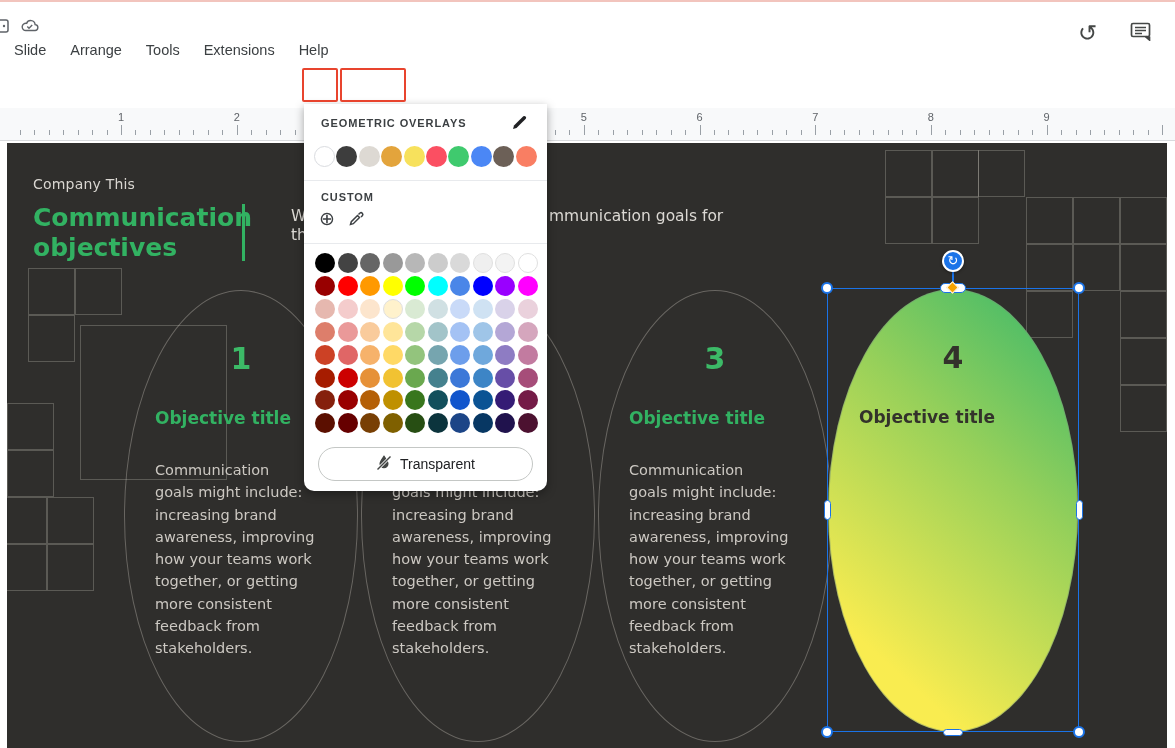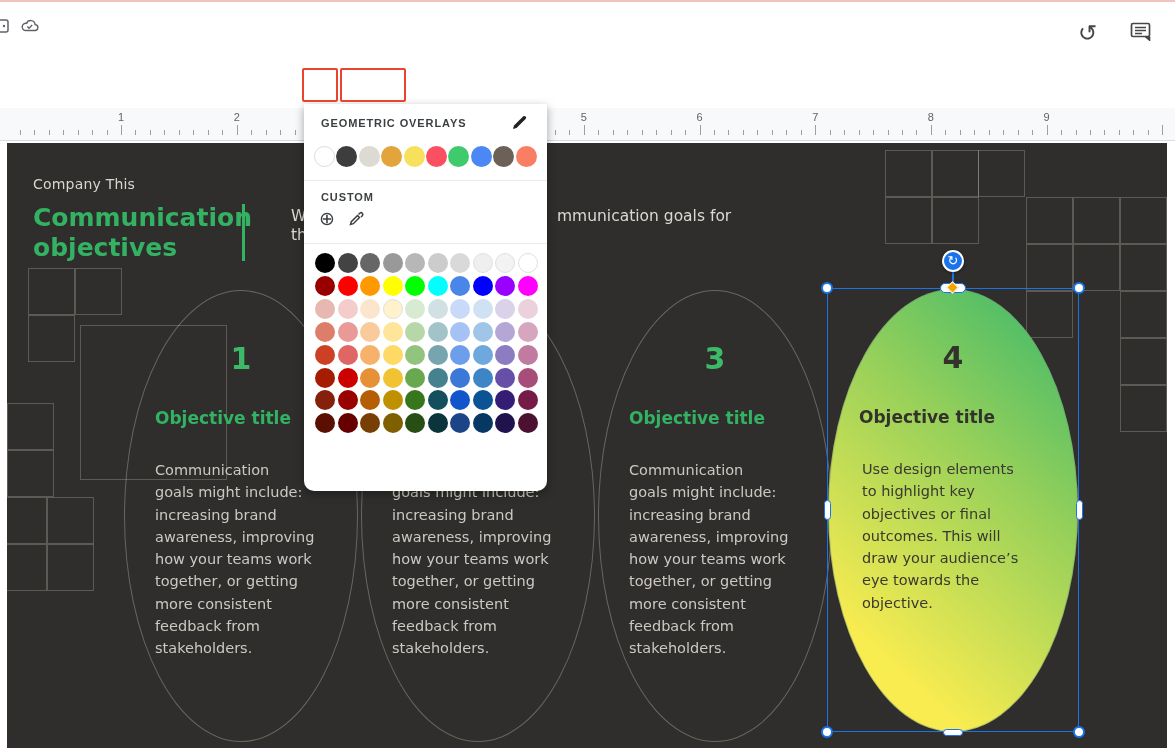--- a/index.html
+++ b/index.html
@@ -92,20 +92,27 @@
           <rect x="1" y="1" width="12" height="12" rx="2"></rect>
           <circle cx="9" cy="7" r="1.2" fill="#5f6368" stroke="none"></circle>
         </svg>
     </span>
     <span class="mini-icon" style="left:21px; top:16px;">
       <svg width="18" height="15" viewBox="0 0 18 15" fill="none" stroke="#5f6368" stroke-width="1.4">
           <path d="M5 12.5 a3.6 3.6 0 1 1 .6-7.1 a4.4 4.4 0 0 1 8.5 1.2 a2.9 2.9 0 0 1 -.4 5.9 z"></path>
           <path d="M6.3 8.6 l1.7 1.7 3.2-3.2"></path>
         </svg>
     </span>
+    <div class="menu-row">
+      <span class="menu-item">Slide</span>
+      <span class="menu-item">Arrange</span>
+      <span class="menu-item">Tools</span>
+      <span class="menu-item">Extensions</span>
+      <span class="menu-item">Help</span>
+    </div>
     <span class="tr-icon" style="left:1078px; font-size:23px;">↺</span>
     <span class="tr-icon" style="left:1130px; top:20px;">
       <svg width="21" height="19" viewBox="0 0 21 19" fill="none" stroke="#444746" stroke-width="1.7">
           <rect x="1.5" y="1.5" width="18" height="13" rx="1.5"></rect>
           <path d="M19.5 14.5 L19.5 18 L15.5 14.5" fill="#444746"></path>
           <path d="M5 5.5 h11 M5 8.5 h11 M5 11.5 h7"></path>
         </svg>
     </span>
   </div>
 
@@ -383,21 +390,21 @@
           <div class="deco" style="left: 40px; top: 401px; width: 47px; height: 47px;"></div>
           <div class="deco" style="left: 73px; top: 182px; width: 147px; height: 155px;"></div>
         </div>
 
       <div class="company">Company This</div>
       <div class="slide-title">Communication
 objectives</div>
       <div class="title-bar"></div>
       <span class="frag" style="left:284px; top:64px;">W</span>
       <span class="frag" style="left:284px; top:83px;">th</span>
-      <span class="frag" style="left:542px; top:64px;margin-left:8px;">mmunication goals for</span>
+      <span class="frag" style="left:542px; top:64px;">mmunication goals for</span>
 
       <div class="oval" style="left:117px; top:147px; width:234px; height:452px;">
         <div class="oval-num">1</div>
         <div class="oval-title">Objective title</div>
         <div class="oval-body">Communication
 goals might include:
 increasing brand
 awareness, improving
 how your teams work
 together, or getting
@@ -427,27 +434,20 @@
 awareness, improving
 how your teams work
 together, or getting
 more consistent
 feedback from
 stakeholders.</div>
       </div>
       <div class="oval oval-grad" style="left:821px; top:146px; width:250px; height:443px;">
         <div class="oval-num">4</div>
         <div class="oval-title">Objective title</div>
-        <div class="oval-body">Use design elements
-to highlight key
-objectives or final
-outcomes. This will
-draw your audience’s
-eye towards the
-objective.</div>
       </div>
 
       <div class="sel-box"></div>
       <div class="rot-line"></div>
       <div class="rot-handle">↻</div>
       <div class="h-pill-top"></div>
       <div class="h-diamond"></div>
       <div class="h-corner" style="left:814px; top:139px;"></div>
       <div class="h-corner" style="left:1066px; top:139px;"></div>
       <div class="h-corner" style="left:814px; top:583px;"></div>
@@ -562,18 +562,28 @@
         <div class="grid-swatch" style="left: 33.55px; top: 309.3px; background: rgb(102, 0, 0);"></div>
         <div class="grid-swatch" style="left: 56.1px; top: 309.3px; background: rgb(120, 63, 4);"></div>
         <div class="grid-swatch" style="left: 78.65px; top: 309.3px; background: rgb(127, 96, 0);"></div>
         <div class="grid-swatch" style="left: 101.2px; top: 309.3px; background: rgb(39, 78, 19);"></div>
         <div class="grid-swatch" style="left: 123.75px; top: 309.3px; background: rgb(12, 52, 61);"></div>
         <div class="grid-swatch" style="left: 146.3px; top: 309.3px; background: rgb(28, 69, 135);"></div>
         <div class="grid-swatch" style="left: 168.85px; top: 309.3px; background: rgb(7, 55, 99);"></div>
         <div class="grid-swatch" style="left: 191.4px; top: 309.3px; background: rgb(32, 18, 77);"></div>
         <div class="grid-swatch" style="left: 213.95px; top: 309.3px; background: rgb(76, 17, 48);"></div>
       </div>
+    <button class="transparent-btn">
+      <span>
+        <svg width="16" height="16" viewBox="0 0 16 16" fill="none" stroke="#444746" stroke-width="1.5">
+            <path d="M8 1.5 C10.3 4.8 11.8 6.8 11.8 8.8 a3.8 3.8 0 0 1 -7.6 0 C4.2 6.8 5.7 4.8 8 1.5 z" fill="#444746"></path>
+            <path d="M1.5 14.5 L14.5 1.5" stroke="#fff" stroke-width="3"></path>
+            <path d="M1.5 14.5 L14.5 1.5"></path>
+          </svg>
+      </span>
+      <span>Transparent</span>
+    </button>
   </div>
 
   <div class="red-box" style="left:302px; top:68px; width:36px; height:34px;"></div>
   <div class="red-box" style="left:340px; top:68px; width:66px; height:34px;"></div>
 
 </div>
 
 </body></html>

